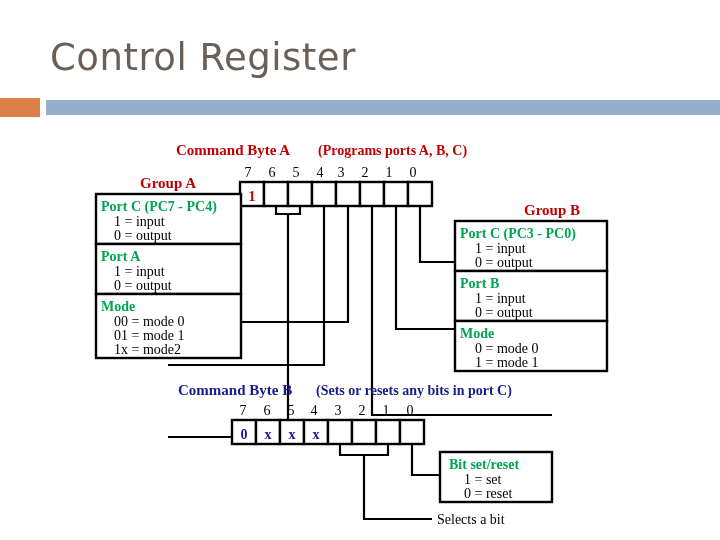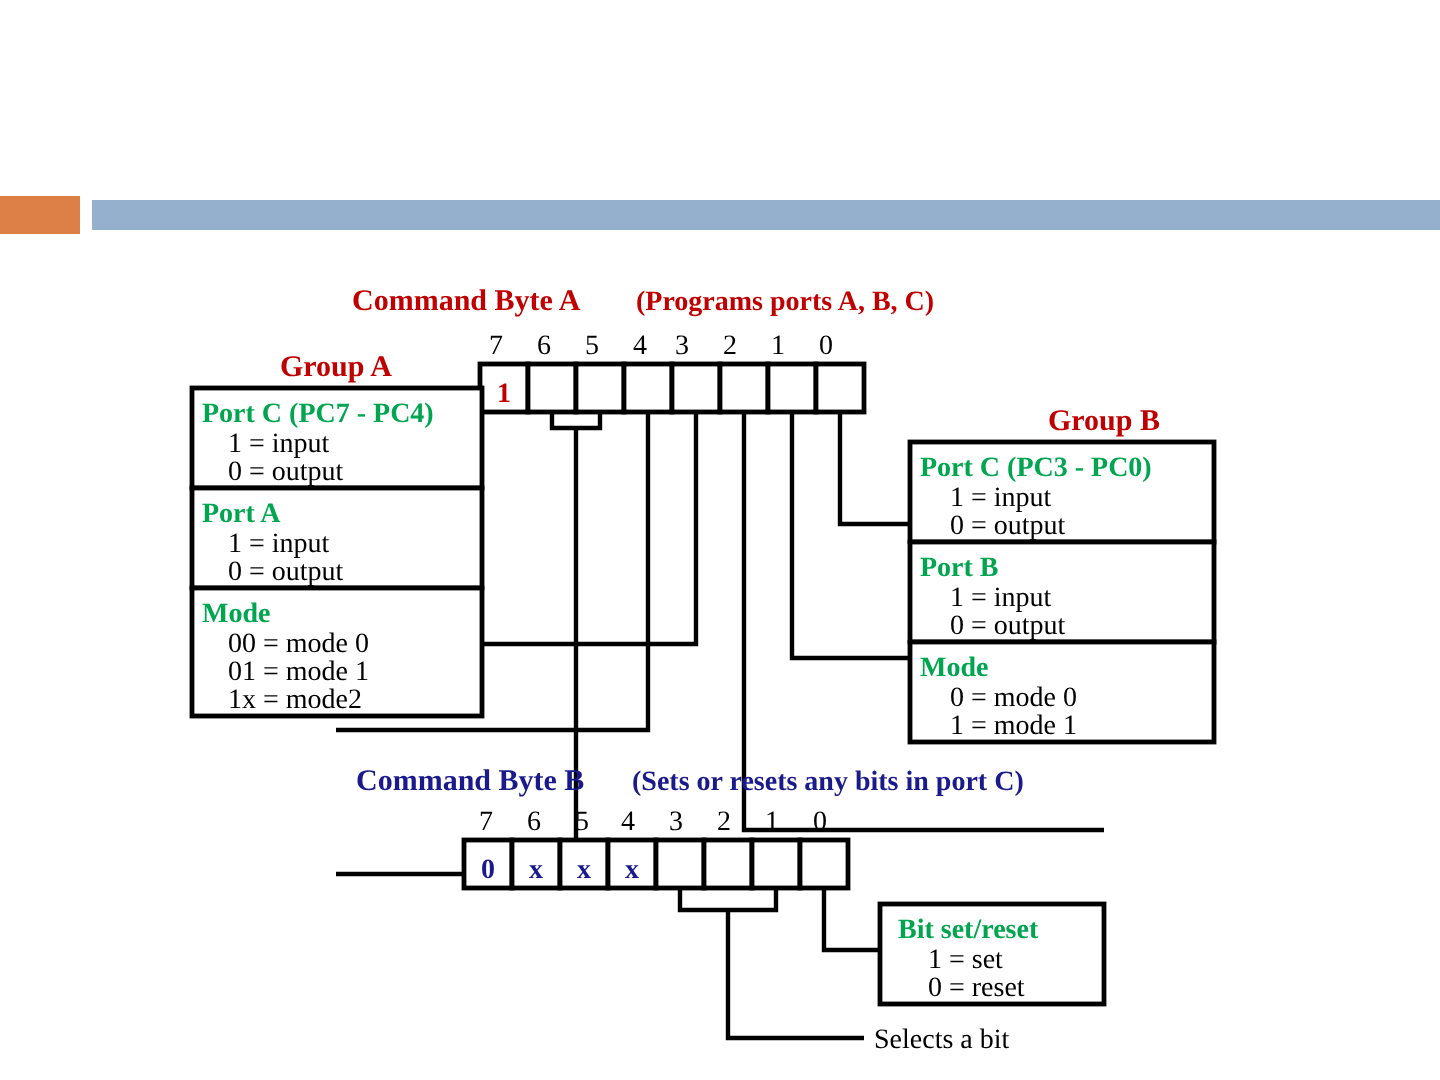--- a/index.html
+++ b/index.html
@@ -69,20 +69,21 @@
   .t-val-red  { fill: #c00000; font-weight: bold; font-size: 14px; }
   .t-val-navy { fill: #1a1a8c; font-weight: bold; font-size: 14px; }
 </style>
 </head>
 <body>
 
 <div id="slide">
 
   <div id="title-accent-block"></div>
   <div id="title-rule"></div>
+  <div id="slide-title">Control Register</div>
 
   <div id="diagram">
   <svg width="720" height="422" viewBox="0 0 720 422" xmlns="http://www.w3.org/2000/svg">
 
     <text x="176" y="33" class="t-red" font-size="15">Command Byte A</text>
     <text x="318" y="33" class="t-red" font-size="14">(Programs ports A, B, C)</text>
 
     <text x="248" y="55" class="t-bit" text-anchor="middle">7</text>
     <text x="272" y="55" class="t-bit" text-anchor="middle">6</text>
     <text x="296" y="55" class="t-bit" text-anchor="middle">5</text>

